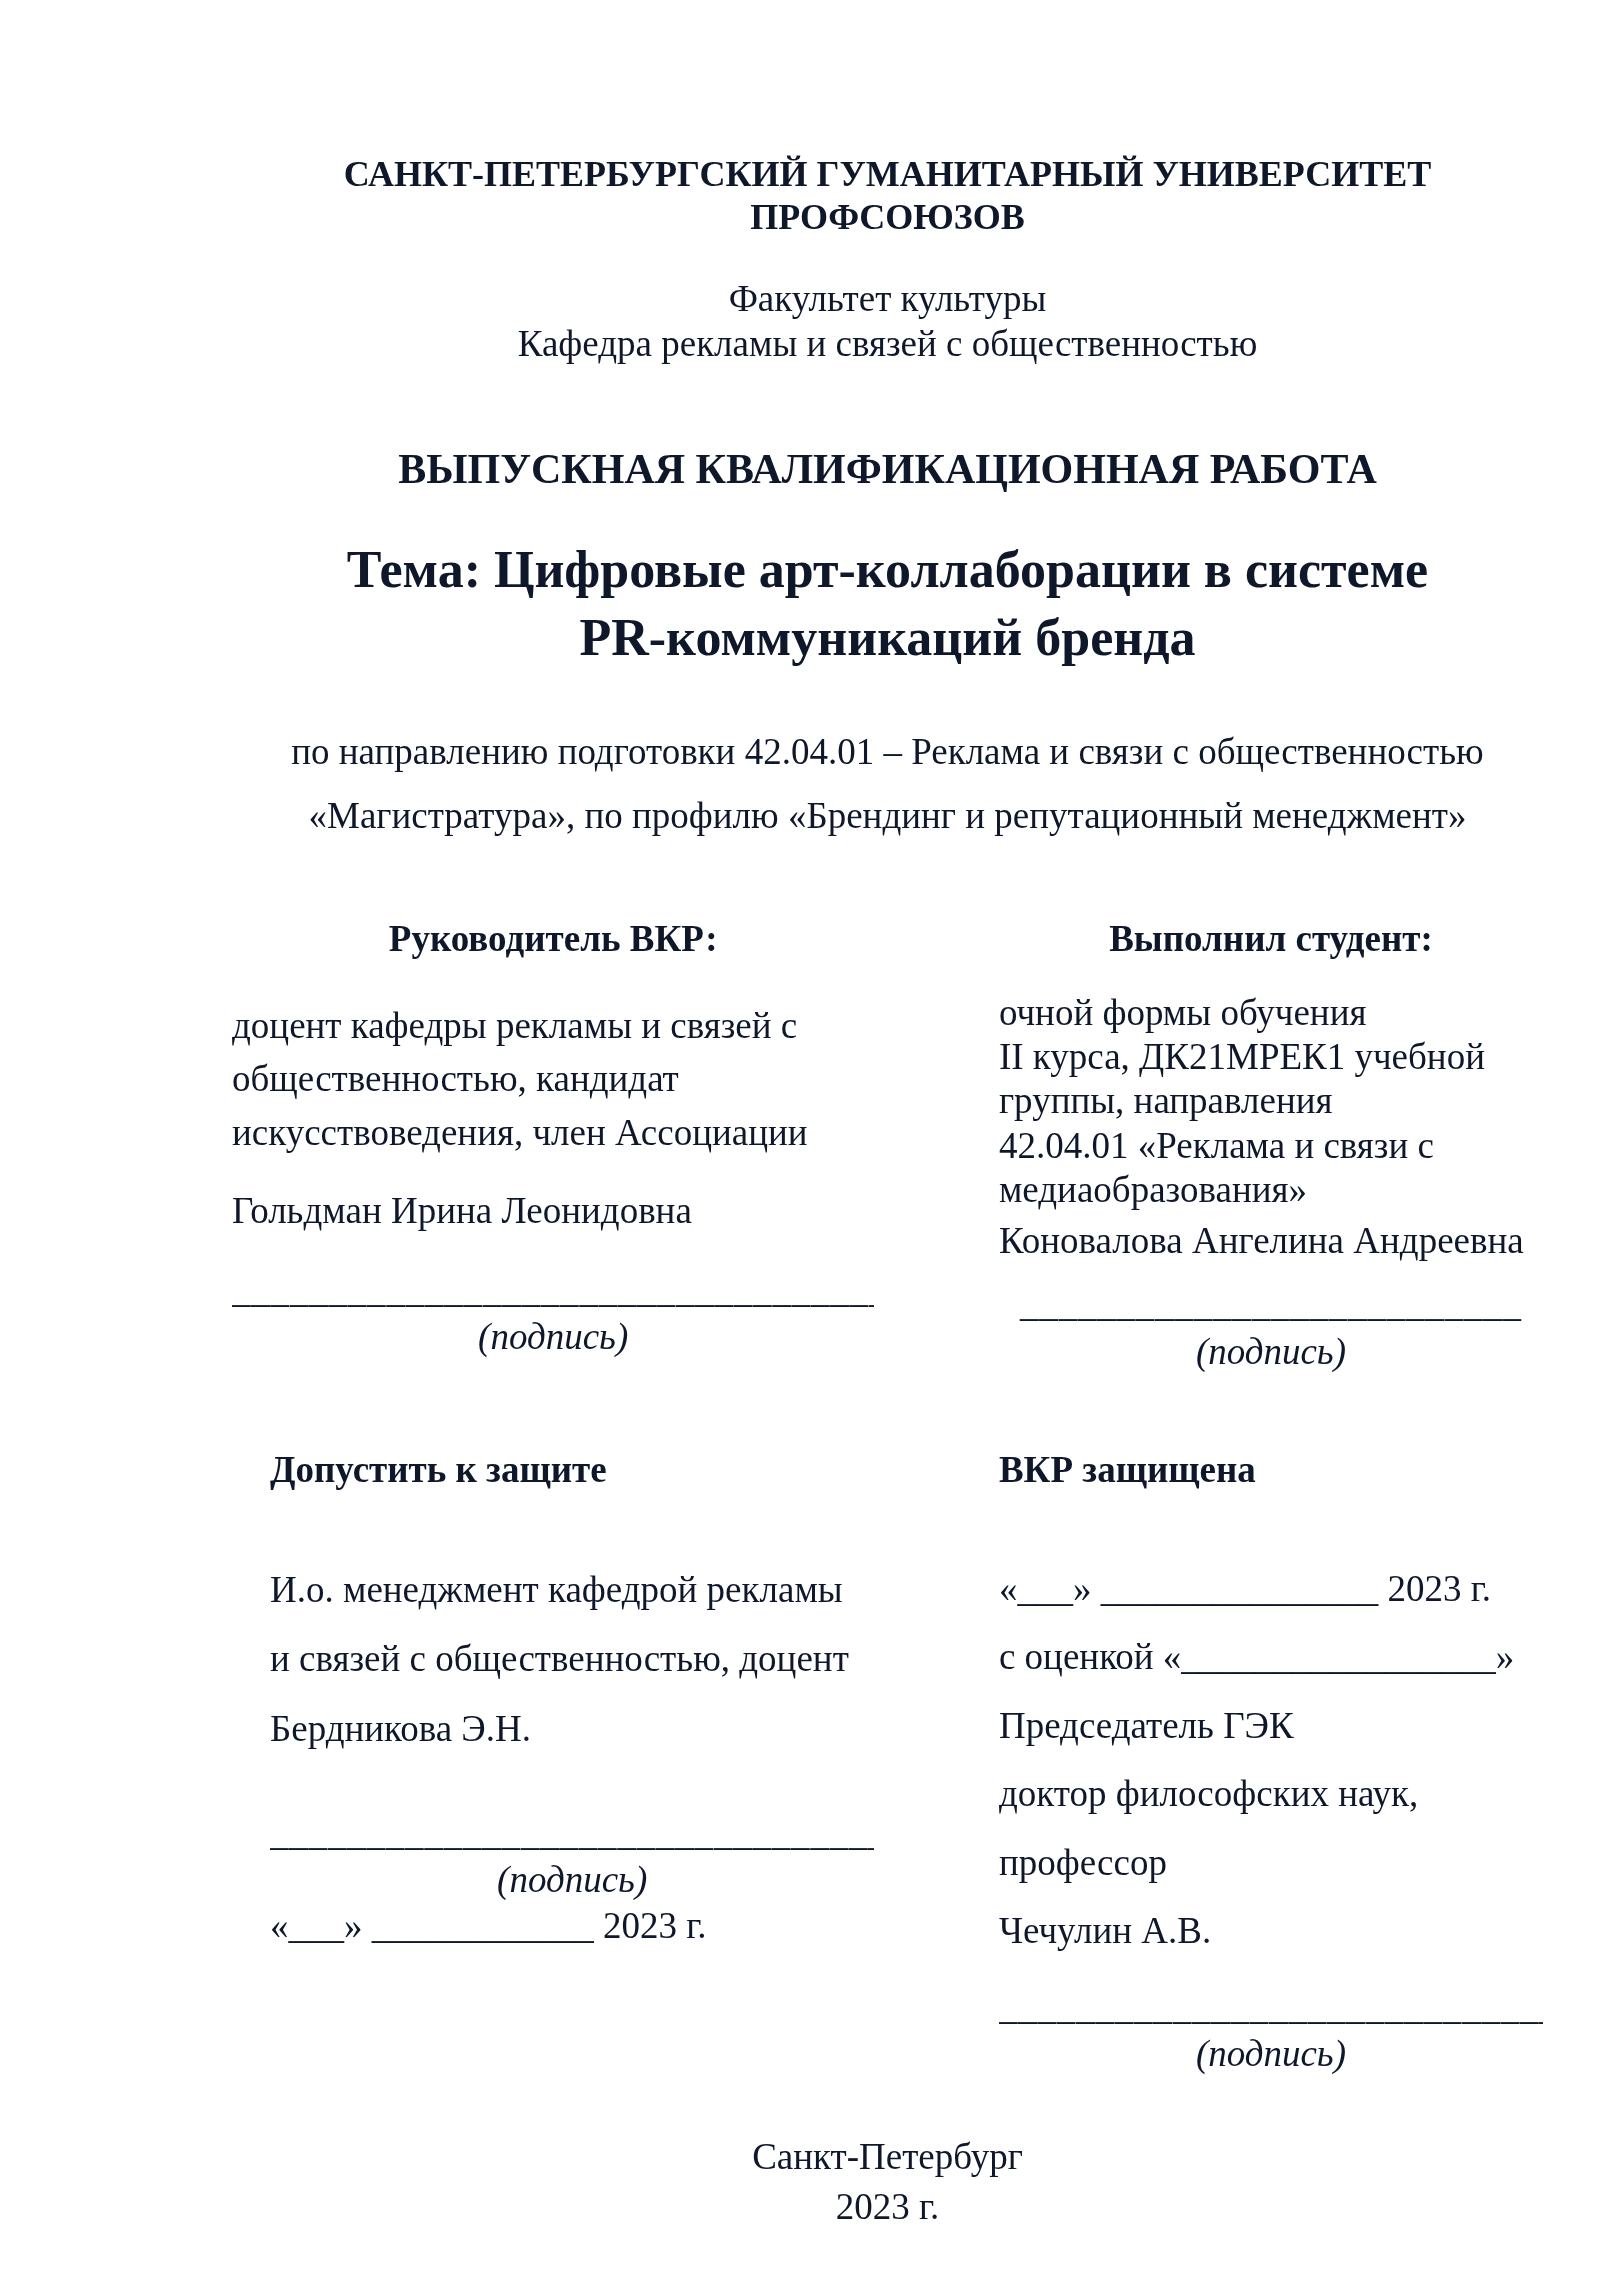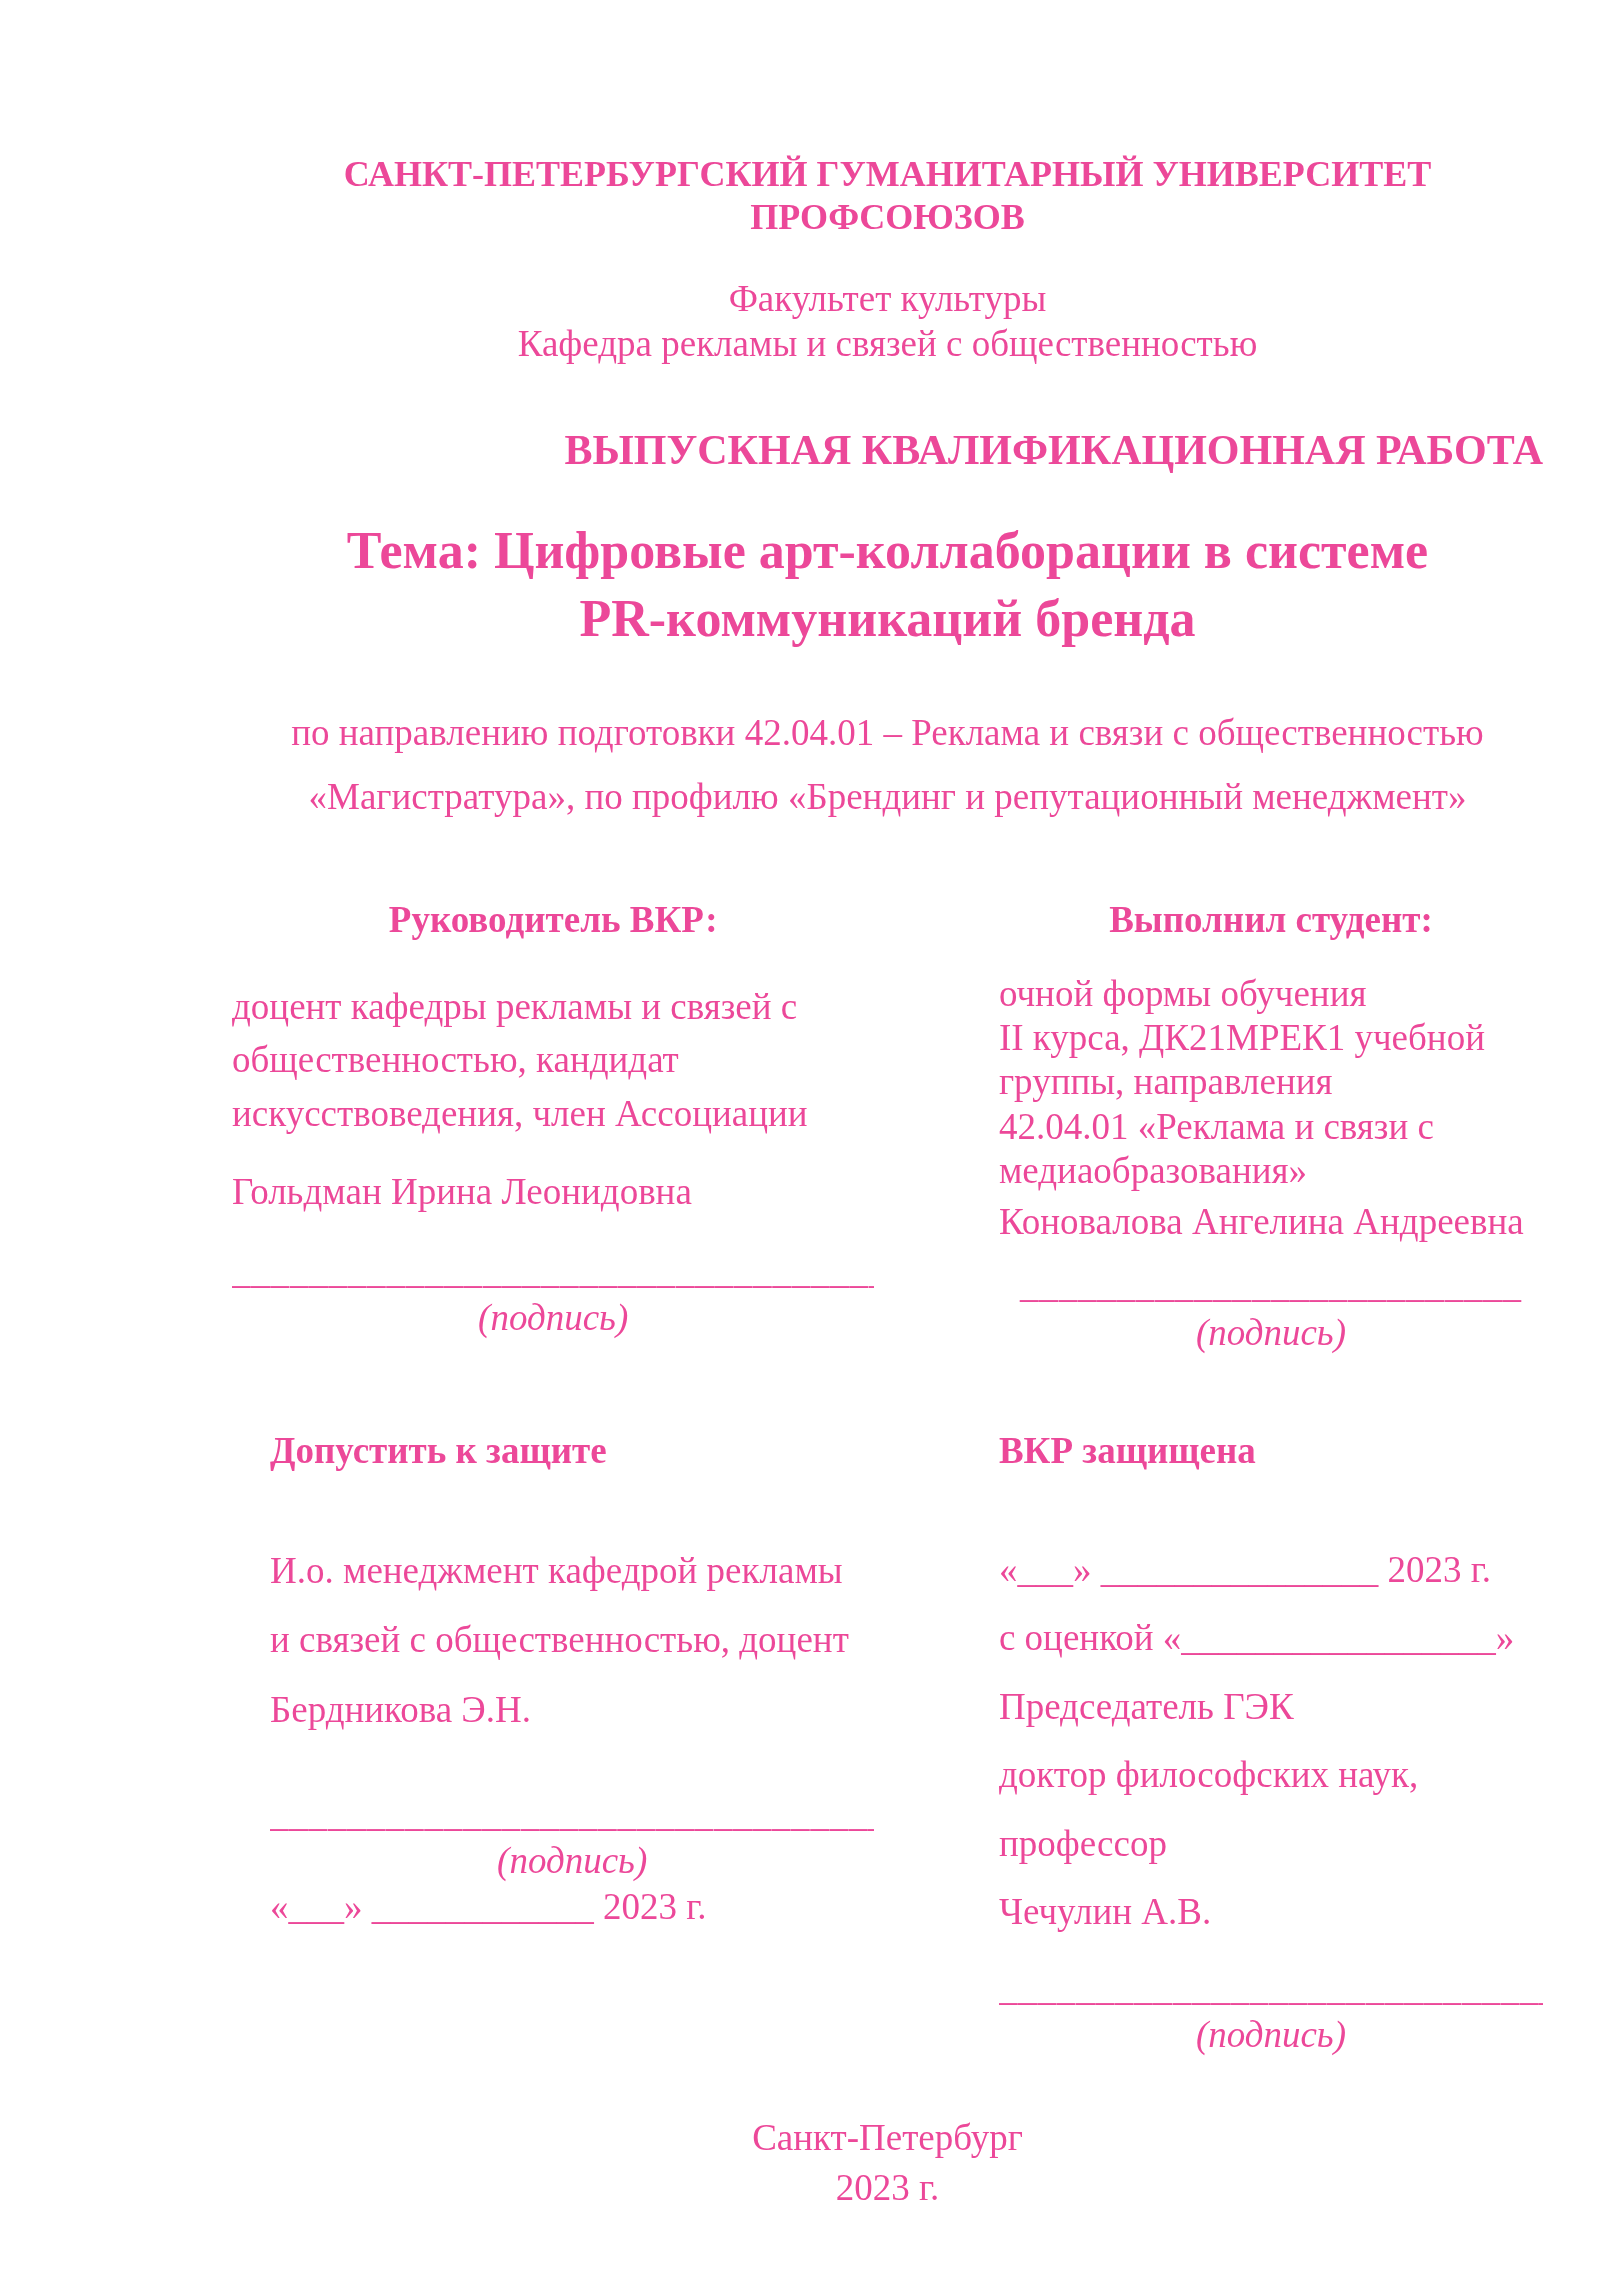--- a/index.html
+++ b/index.html
@@ -2,42 +2,42 @@
 <html style="font-size:12.6px"><head>
 <meta charset="utf-8">
 <style>
   * { margin: 0; padding: 0; box-sizing: border-box; }
   html, body { background: #ffffff; }
   .page {
     position: relative;
     width: 1622px;
     height: 2295px;
     background: #ffffff;
-    color: #ec4899;
+    color: #0f172a;
     font-family: "Liberation Serif", "DejaVu Serif", serif;
     font-size: 37px;
     padding: 153px 79px 0 232px;
     overflow: hidden;
   }
   .university {
     font-size: 36px;
     font-weight: bold;
     text-align: center;
     line-height: 1.2;
   }
   .subhead {
     margin-top: 38px;
     text-align: center;
     line-height: 1.2;
   }
   .work-type {
-    margin-top: 60px;
+    margin-top: 79px;
     font-size: 42px;
     font-weight: bold;
-    text-align: right;
+    text-align: center;
   }
   .theme {
     margin-top: 43px;
     font-size: 52px;
     font-weight: bold;
     text-align: center;
     line-height: 1.3;
     padding: 0 94px;
   }
   .program {

